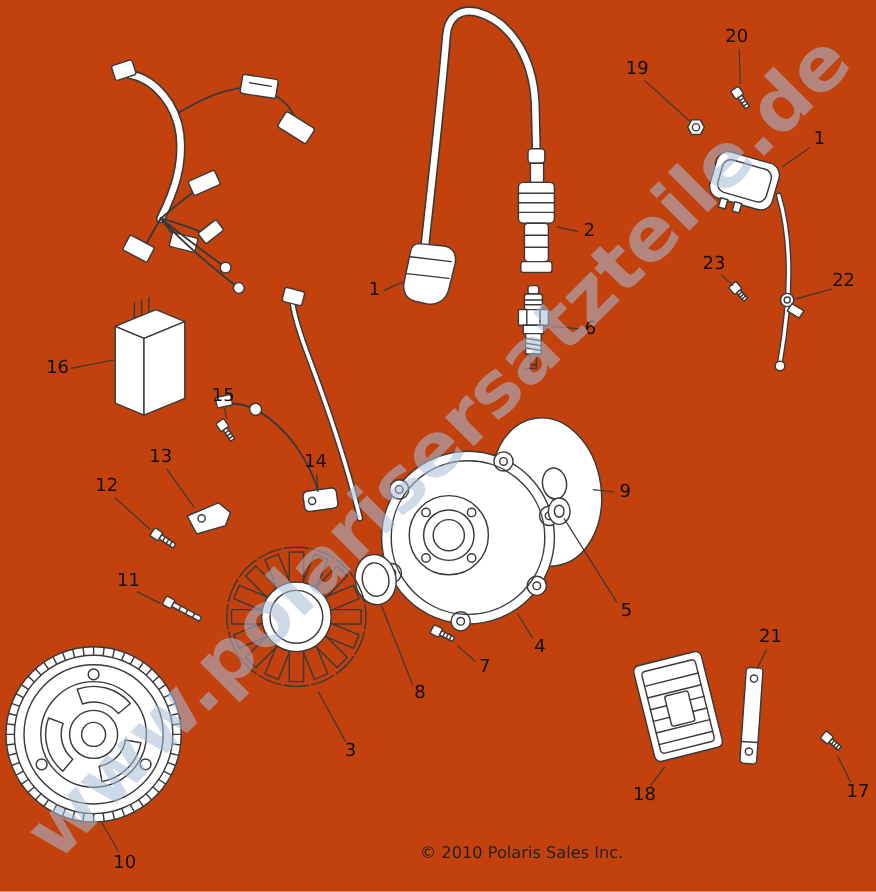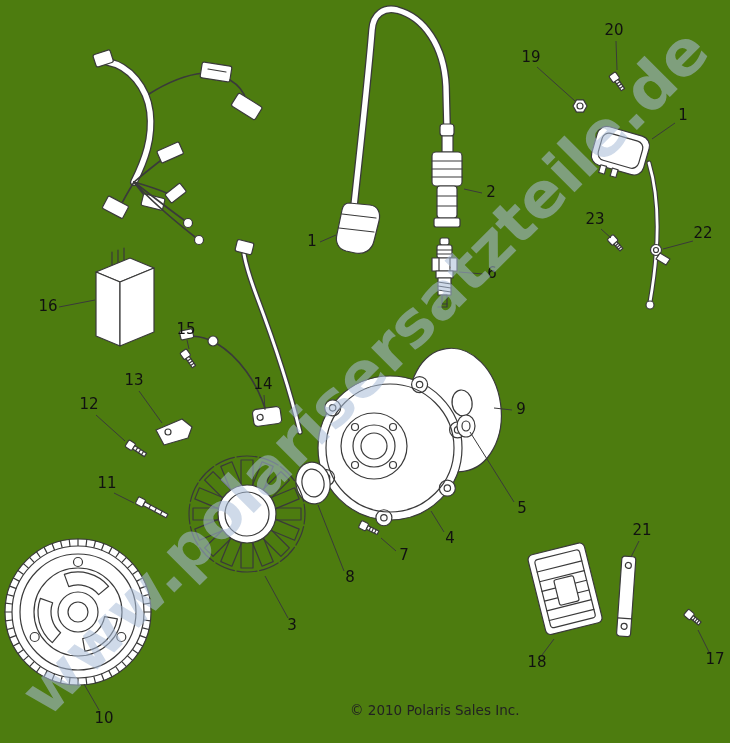--- a/index.html
+++ b/index.html
@@ -1,18 +1,18 @@
 <!DOCTYPE html>
 <html style="--line-color: #3a3a3a; --text-color: #111111; --wm-color: #a9bdd8;"><head>
 <meta charset="utf-8">
 <style>
   html,body{margin:0;padding:0;}
   body{width:730px;height:743px;background:#ffffff;overflow:hidden;
        font-family:"DejaVu Sans", sans-serif;}
-  .page{position:relative;width:730px;height:743px;background:#4d7c0f;}
+  .page{position:relative;width:730px;height:743px;background:#c2410c;}
   .ln{fill:none;stroke:var(--line-color,#3a3a3a);stroke-width:1.2;
       stroke-linecap:round;stroke-linejoin:round;}
   .lnf{fill:#ffffff;stroke:var(--line-color,#3a3a3a);stroke-width:1.2;
       stroke-linejoin:round;}
   .tube-o{fill:none;stroke:var(--line-color,#3a3a3a);stroke-width:8;stroke-linecap:round;}
   .tube-i{fill:none;stroke:#ffffff;stroke-width:5.4;stroke-linecap:round;}
   .wire{fill:none;stroke:var(--line-color,#3a3a3a);stroke-width:1.6;stroke-linecap:round;}
   .leader{stroke:var(--line-color,#3a3a3a);stroke-width:1;}
   .callout{font-size:15px;font-family:"DejaVu Sans",sans-serif;
       fill:var(--text-color,#111);text-anchor:middle;}

